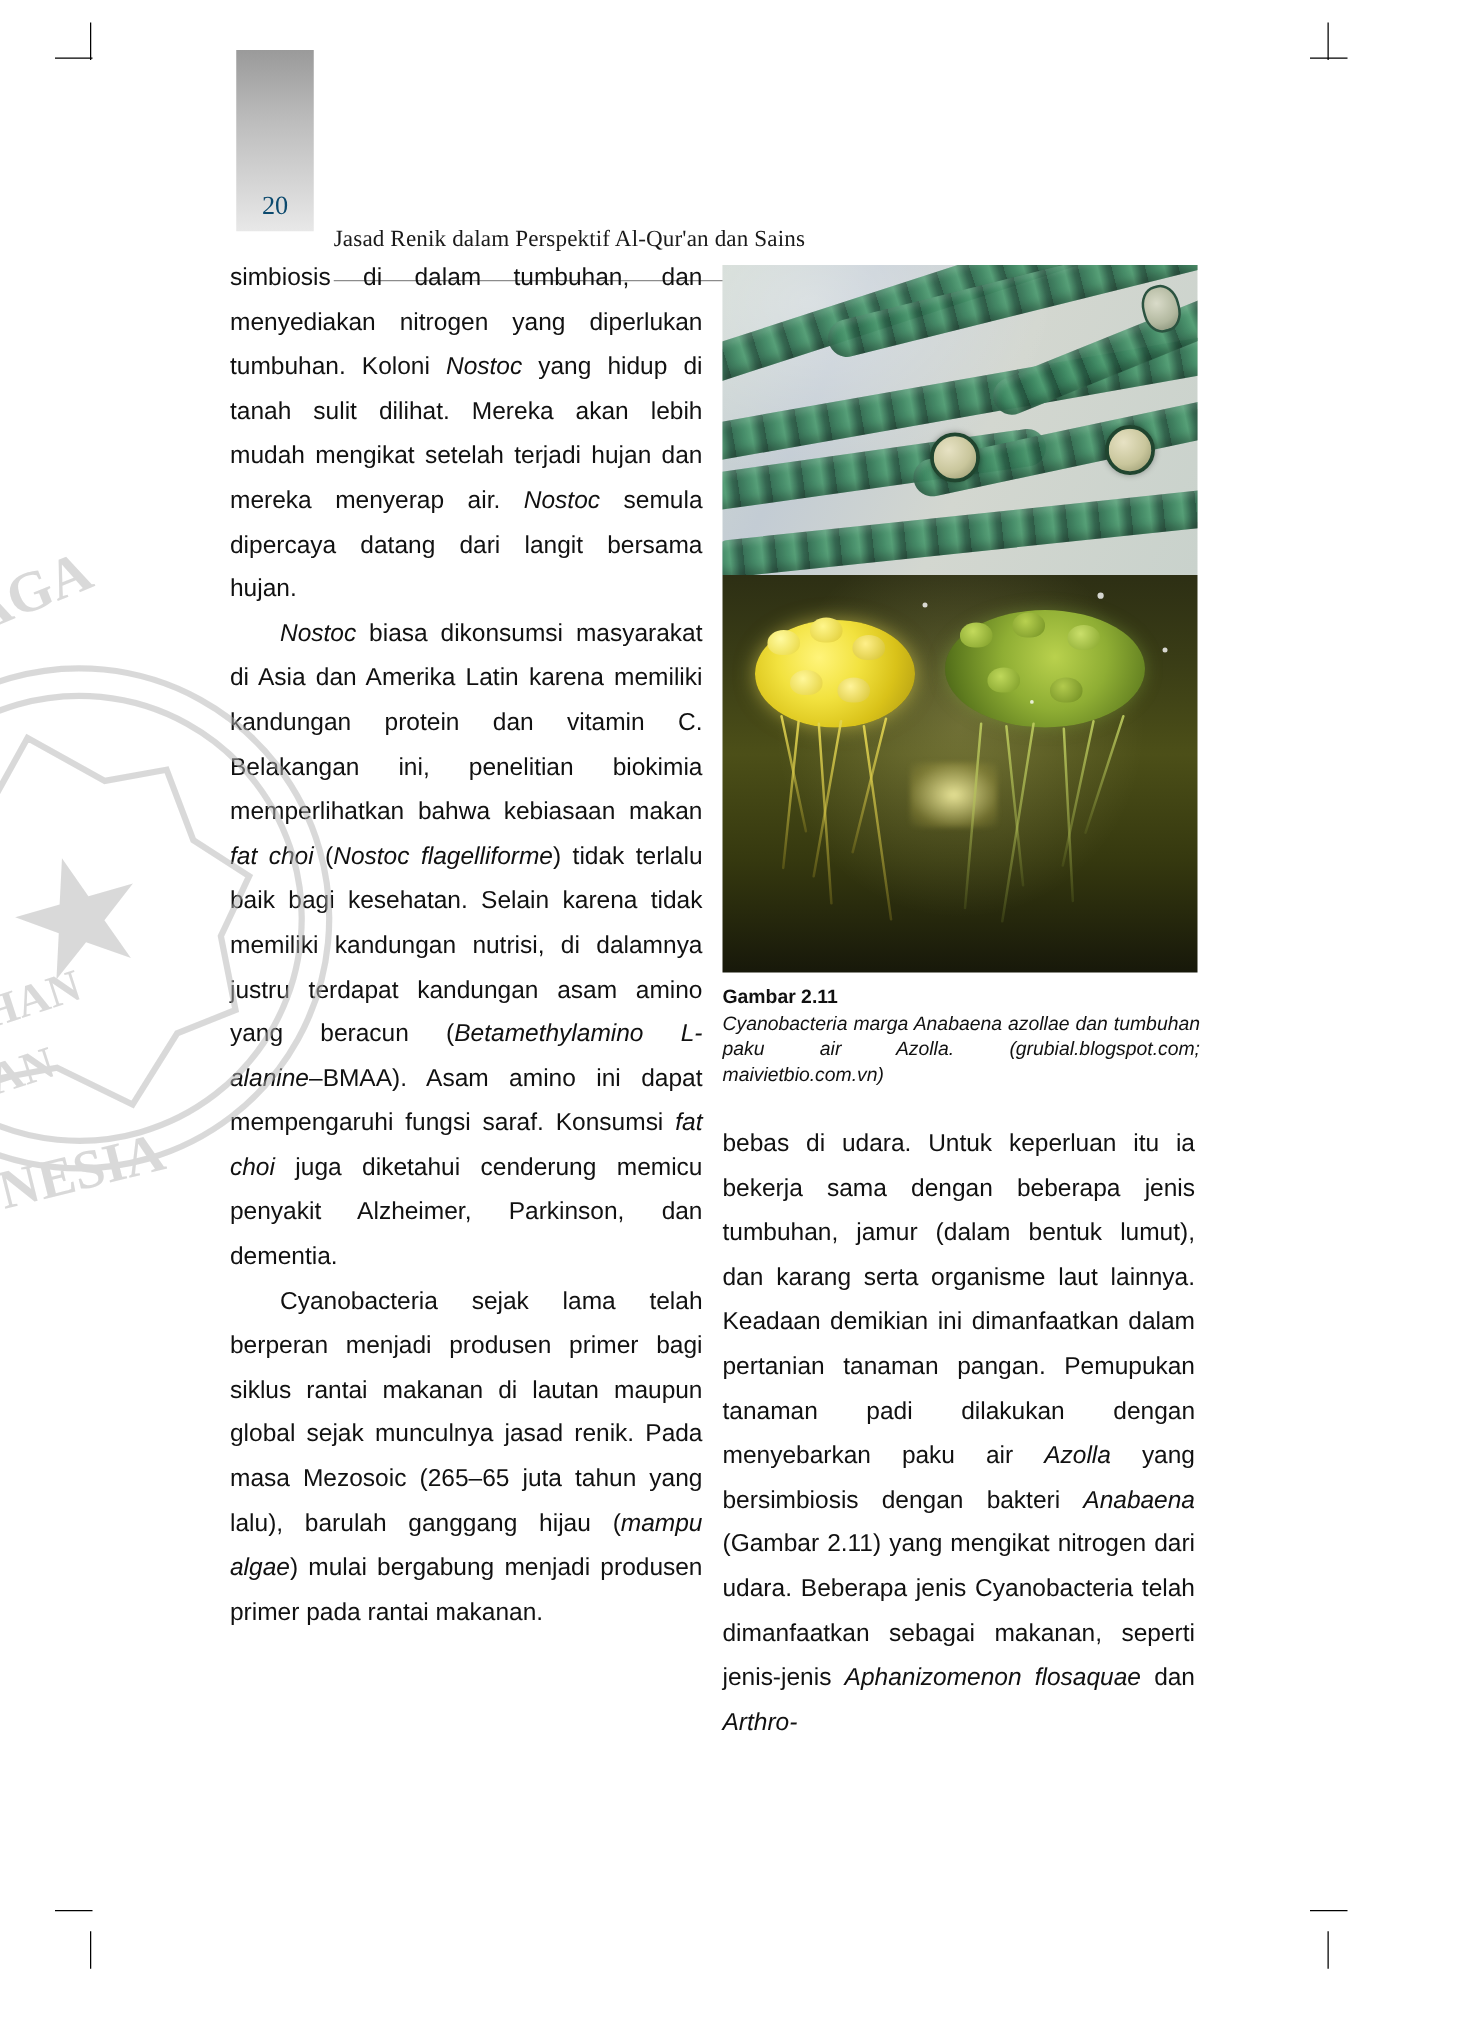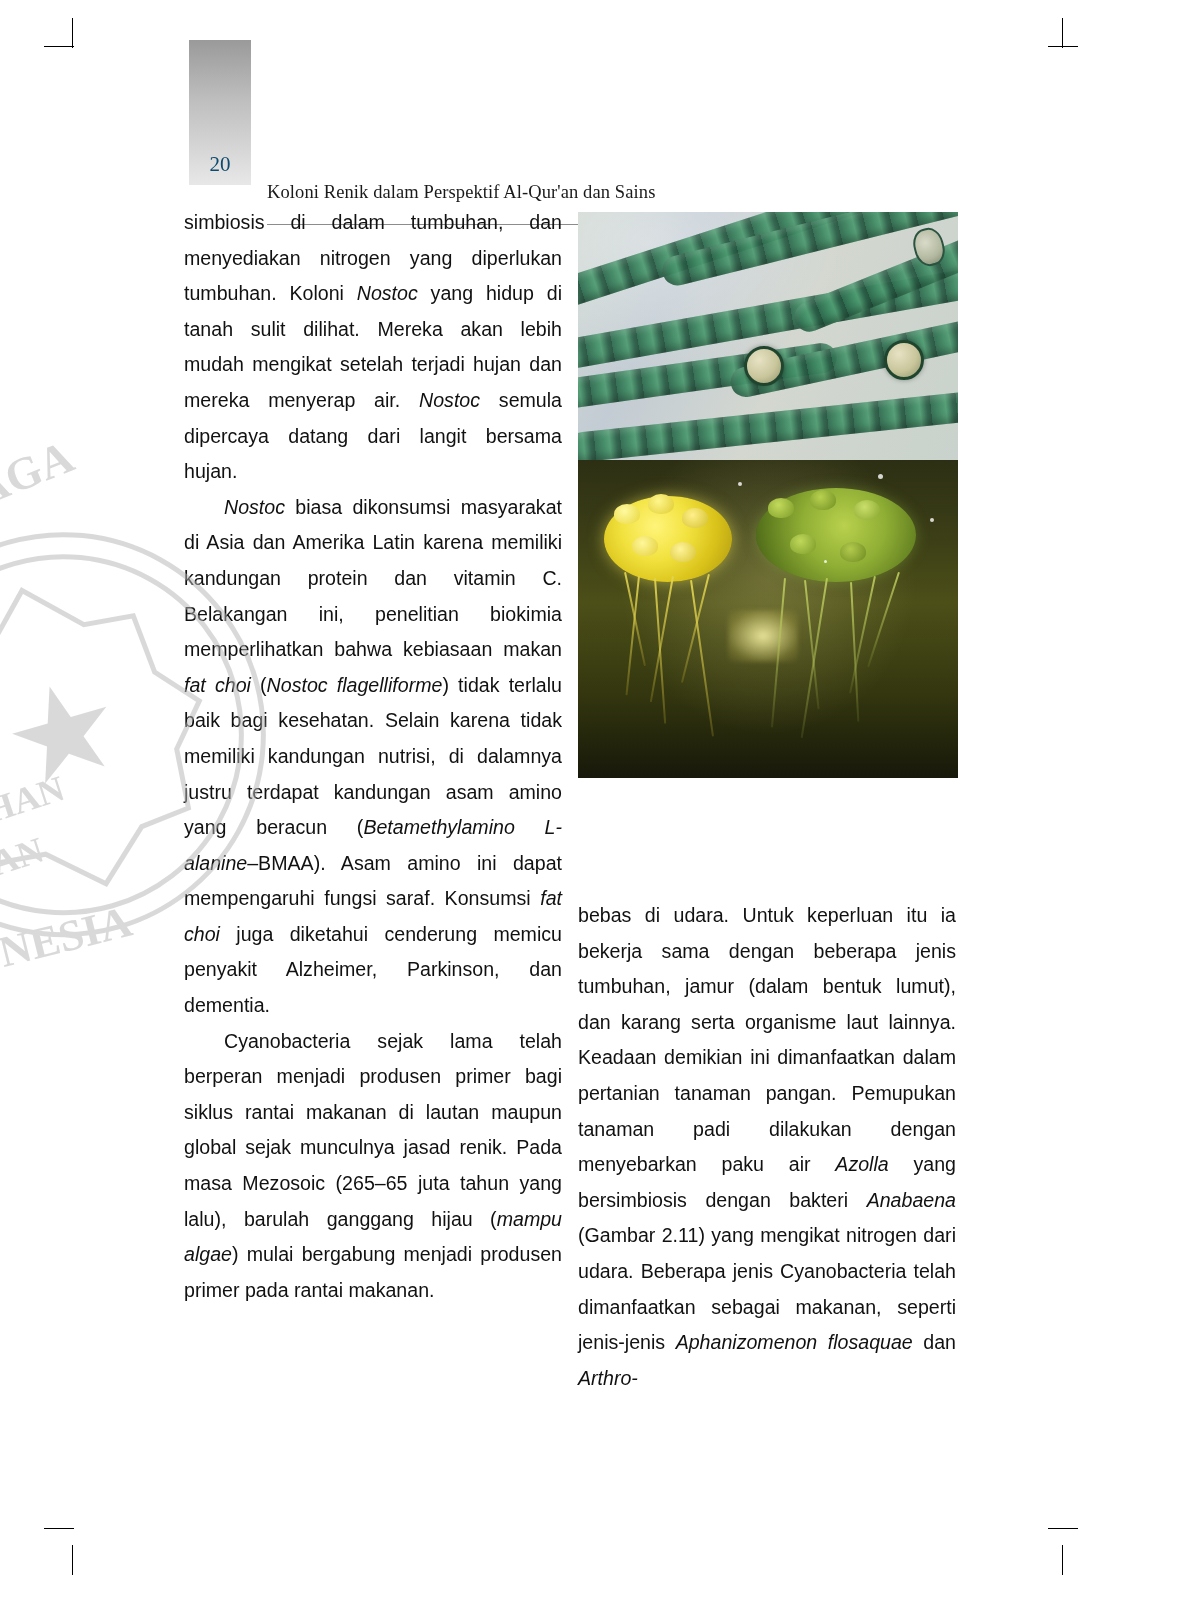--- a/index.html
+++ b/index.html
@@ -239,21 +239,21 @@
   <div class="crop-mark cm-v" style="left:1062px; top:18px;"></div>
   <div class="crop-mark cm-h" style="left:1048px; top:46px;"></div>
   <div class="crop-mark cm-v" style="left:72px; top:1545px;"></div>
   <div class="crop-mark cm-h" style="left:44px; top:1528px;"></div>
   <div class="crop-mark cm-v" style="left:1062px; top:1545px;"></div>
   <div class="crop-mark cm-h" style="left:1048px; top:1528px;"></div>
 
   <div class="header-block">
     <div class="header-tab"></div>
     <div class="page-number">20</div>
-    <div class="running-head">Koloni Renik dalam Perspektif Al-Qur'an dan Sains</div>
+    <div class="running-head">Jasad Renik dalam Perspektif Al-Qur'an dan Sains</div>
     <div class="header-rule"></div>
   </div>
 
   <div class="col col-left" id="left-col">
       <p><span>simbiosis di dalam tumbuhan, dan menyediakan nitrogen yang diperlukan tumbuhan. Koloni </span><em>Nostoc</em><span> yang hidup di tanah sulit dilihat. Mereka akan lebih mudah mengikat setelah terjadi hujan dan mereka menyerap air. </span><em>Nostoc</em><span> semula dipercaya datang dari langit bersama hujan.</span></p>
       <p class="indent"><em>Nostoc</em><span> biasa dikonsumsi masyarakat di Asia dan Amerika Latin karena memiliki kandungan protein dan vitamin C. Belakangan ini, penelitian biokimia memperlihatkan bahwa kebiasaan makan </span><em>fat choi</em><span> (</span><em>Nostoc flagelliforme</em><span>) tidak terlalu baik bagi kesehatan. Selain karena tidak memiliki kandungan nutrisi, di dalamnya justru terdapat kandungan asam amino yang beracun (</span><em>Betamethylamino L-alanine</em><span>–BMAA). Asam amino ini dapat mempengaruhi fungsi saraf. Konsumsi </span><em>fat choi</em><span> juga diketahui cenderung memicu penyakit Alzheimer, Parkinson, dan dementia.</span></p>
       <p class="indent"><span>Cyanobacteria sejak lama telah berperan menjadi produsen primer bagi siklus rantai makanan di lautan maupun global sejak munculnya jasad renik. Pada masa Mezosoic (265–65 juta tahun yang lalu), barulah ganggang hijau (</span><em>mampu algae</em><span>) mulai bergabung menjadi produsen primer pada rantai makanan.</span></p>
     </div>
 
   <div class="figure-wrap">
@@ -302,20 +302,22 @@
       <div class="root g" style="left:320px; top:112px; height:100px; transform:rotate(18deg);"></div>
 
       <div class="bubble" style="left:300px; top:14px;  width:5px; height:5px;"></div>
       <div class="bubble" style="left:352px; top:58px;  width:4px; height:4px;"></div>
       <div class="bubble" style="left:160px; top:22px;  width:4px; height:4px;"></div>
       <div class="bubble" style="left:246px; top:100px; width:3px; height:3px;"></div>
     </div>
   </div>
 
   <div class="caption">
+    <span class="caption-title">Gambar 2.11</span>
+    <span class="caption-body">Cyanobacteria marga Anabaena azollae dan tumbuhan paku air Azolla. (grubial.blogspot.com; maivietbio.com.vn)</span>
   </div>
 
   <div class="col col-right-lower" id="right-col">
       <p><span>bebas di udara. Untuk keperluan itu ia bekerja sama dengan beberapa jenis tumbuhan, jamur (dalam bentuk lumut), dan karang serta organisme laut lainnya. Keadaan demikian ini dimanfaatkan dalam pertanian tanaman pangan. Pemupukan tanaman padi dilakukan dengan menyebarkan paku air </span><em>Azolla</em><span> yang bersimbiosis dengan bakteri </span><em>Anabaena</em><span> (Gambar 2.11) yang mengikat nitrogen dari udara. Beberapa jenis Cyanobacteria telah dimanfaatkan sebagai makanan, seperti jenis-jenis </span><em>Aphanizomenon flosaquae</em><span> dan </span><em>Arthro-</em></p>
     </div>
 
   <div class="stamp">
     <svg viewBox="0 0 430 600" xmlns="http://www.w3.org/2000/svg">
       <g fill="none" stroke="#b5b5b5" stroke-width="5" transform="rotate(-16 215 300)">
         <circle cx="180" cy="300" r="200"></circle>

